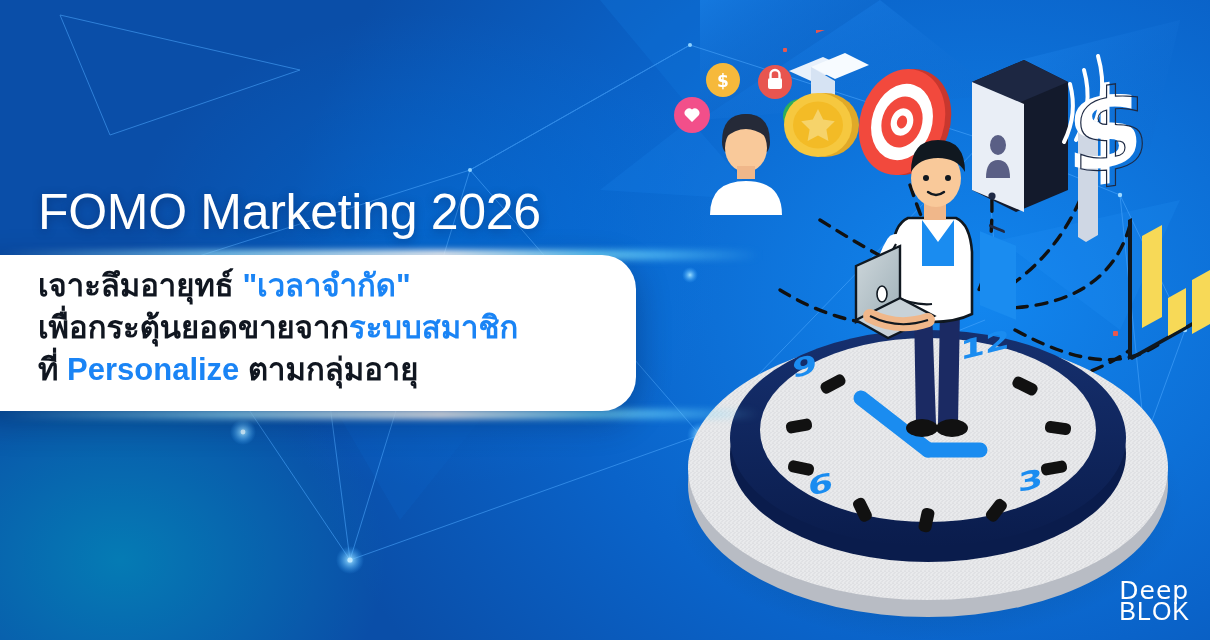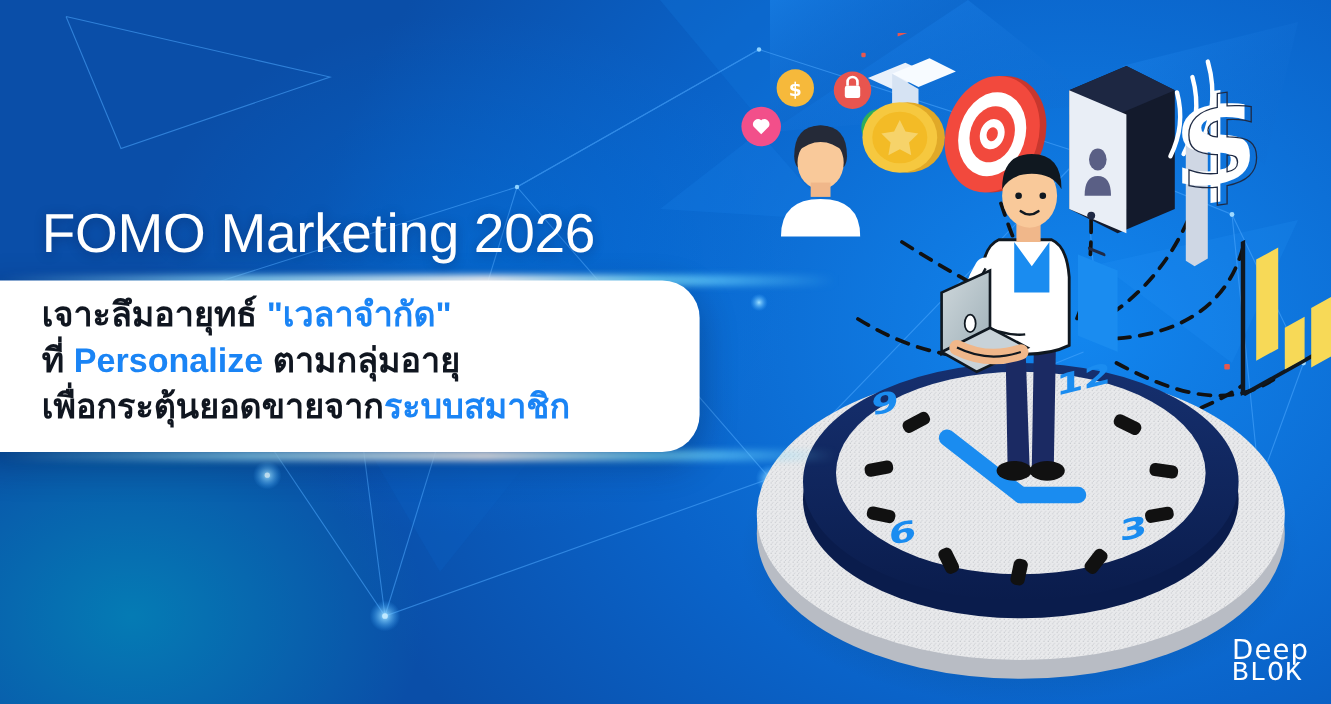--- a/index.html
+++ b/index.html
@@ -48,21 +48,21 @@
   .hl{color:#1a84f5;}
 
   
   .logo{
     position:absolute;right:20px;bottom:16px;
     color:#fff;text-align:left;line-height:1;
   }
   .logo-d1{font-size:25px;font-weight:400;letter-spacing:1px;
            font-family:"DejaVu Sans",sans-serif;}
   .logo-d2{font-size:25px;font-weight:400;letter-spacing:1px;margin-top:-4px;
-           font-family:Liberation Mono, monospace;}
+           font-family:Liberation Sans, sans-serif;}
 
   
   .illus{position:absolute;left:660px;top:30px;width:550px;height:610px;}
 </style>
 </head>
 <body>
 
 <div class="stage">
 
   <svg class="bg-net" viewBox="0 0 1210 640" preserveAspectRatio="none">
@@ -316,24 +316,24 @@
   <div class="glow-band glow-top"></div>
   <div class="glow-band glow-bot"></div>
 
   <div class="headline">FOMO Marketing 2026</div>
 
   <div class="card">
     <div class="sub-line">
       <span>เจาะลึมอายุทธ์ </span><span class="hl">"เวลาจำกัด"</span>
     </div>
     <div class="sub-line">
-      <span>ที่ </span><span class="hl">Personalize</span><span> ตามกลุ่มอายุ</span>
+      <span>เพื่อกระตุ้นยอดขายจาก</span><span class="hl">ระบบสมาชิก</span>
     </div>
     <div class="sub-line">
-      <span>เพื่อกระตุ้นยอดขายจาก</span><span class="hl">ระบบสมาชิก</span>
+      <span>ที่ </span><span class="hl">Personalize</span><span> ตามกลุ่มอายุ</span>
     </div>
   </div>
 
   <div class="logo">
     <div class="logo-d1">Deep</div>
     <div class="logo-d2">BLOK</div>
   </div>
 
 </div>
 

